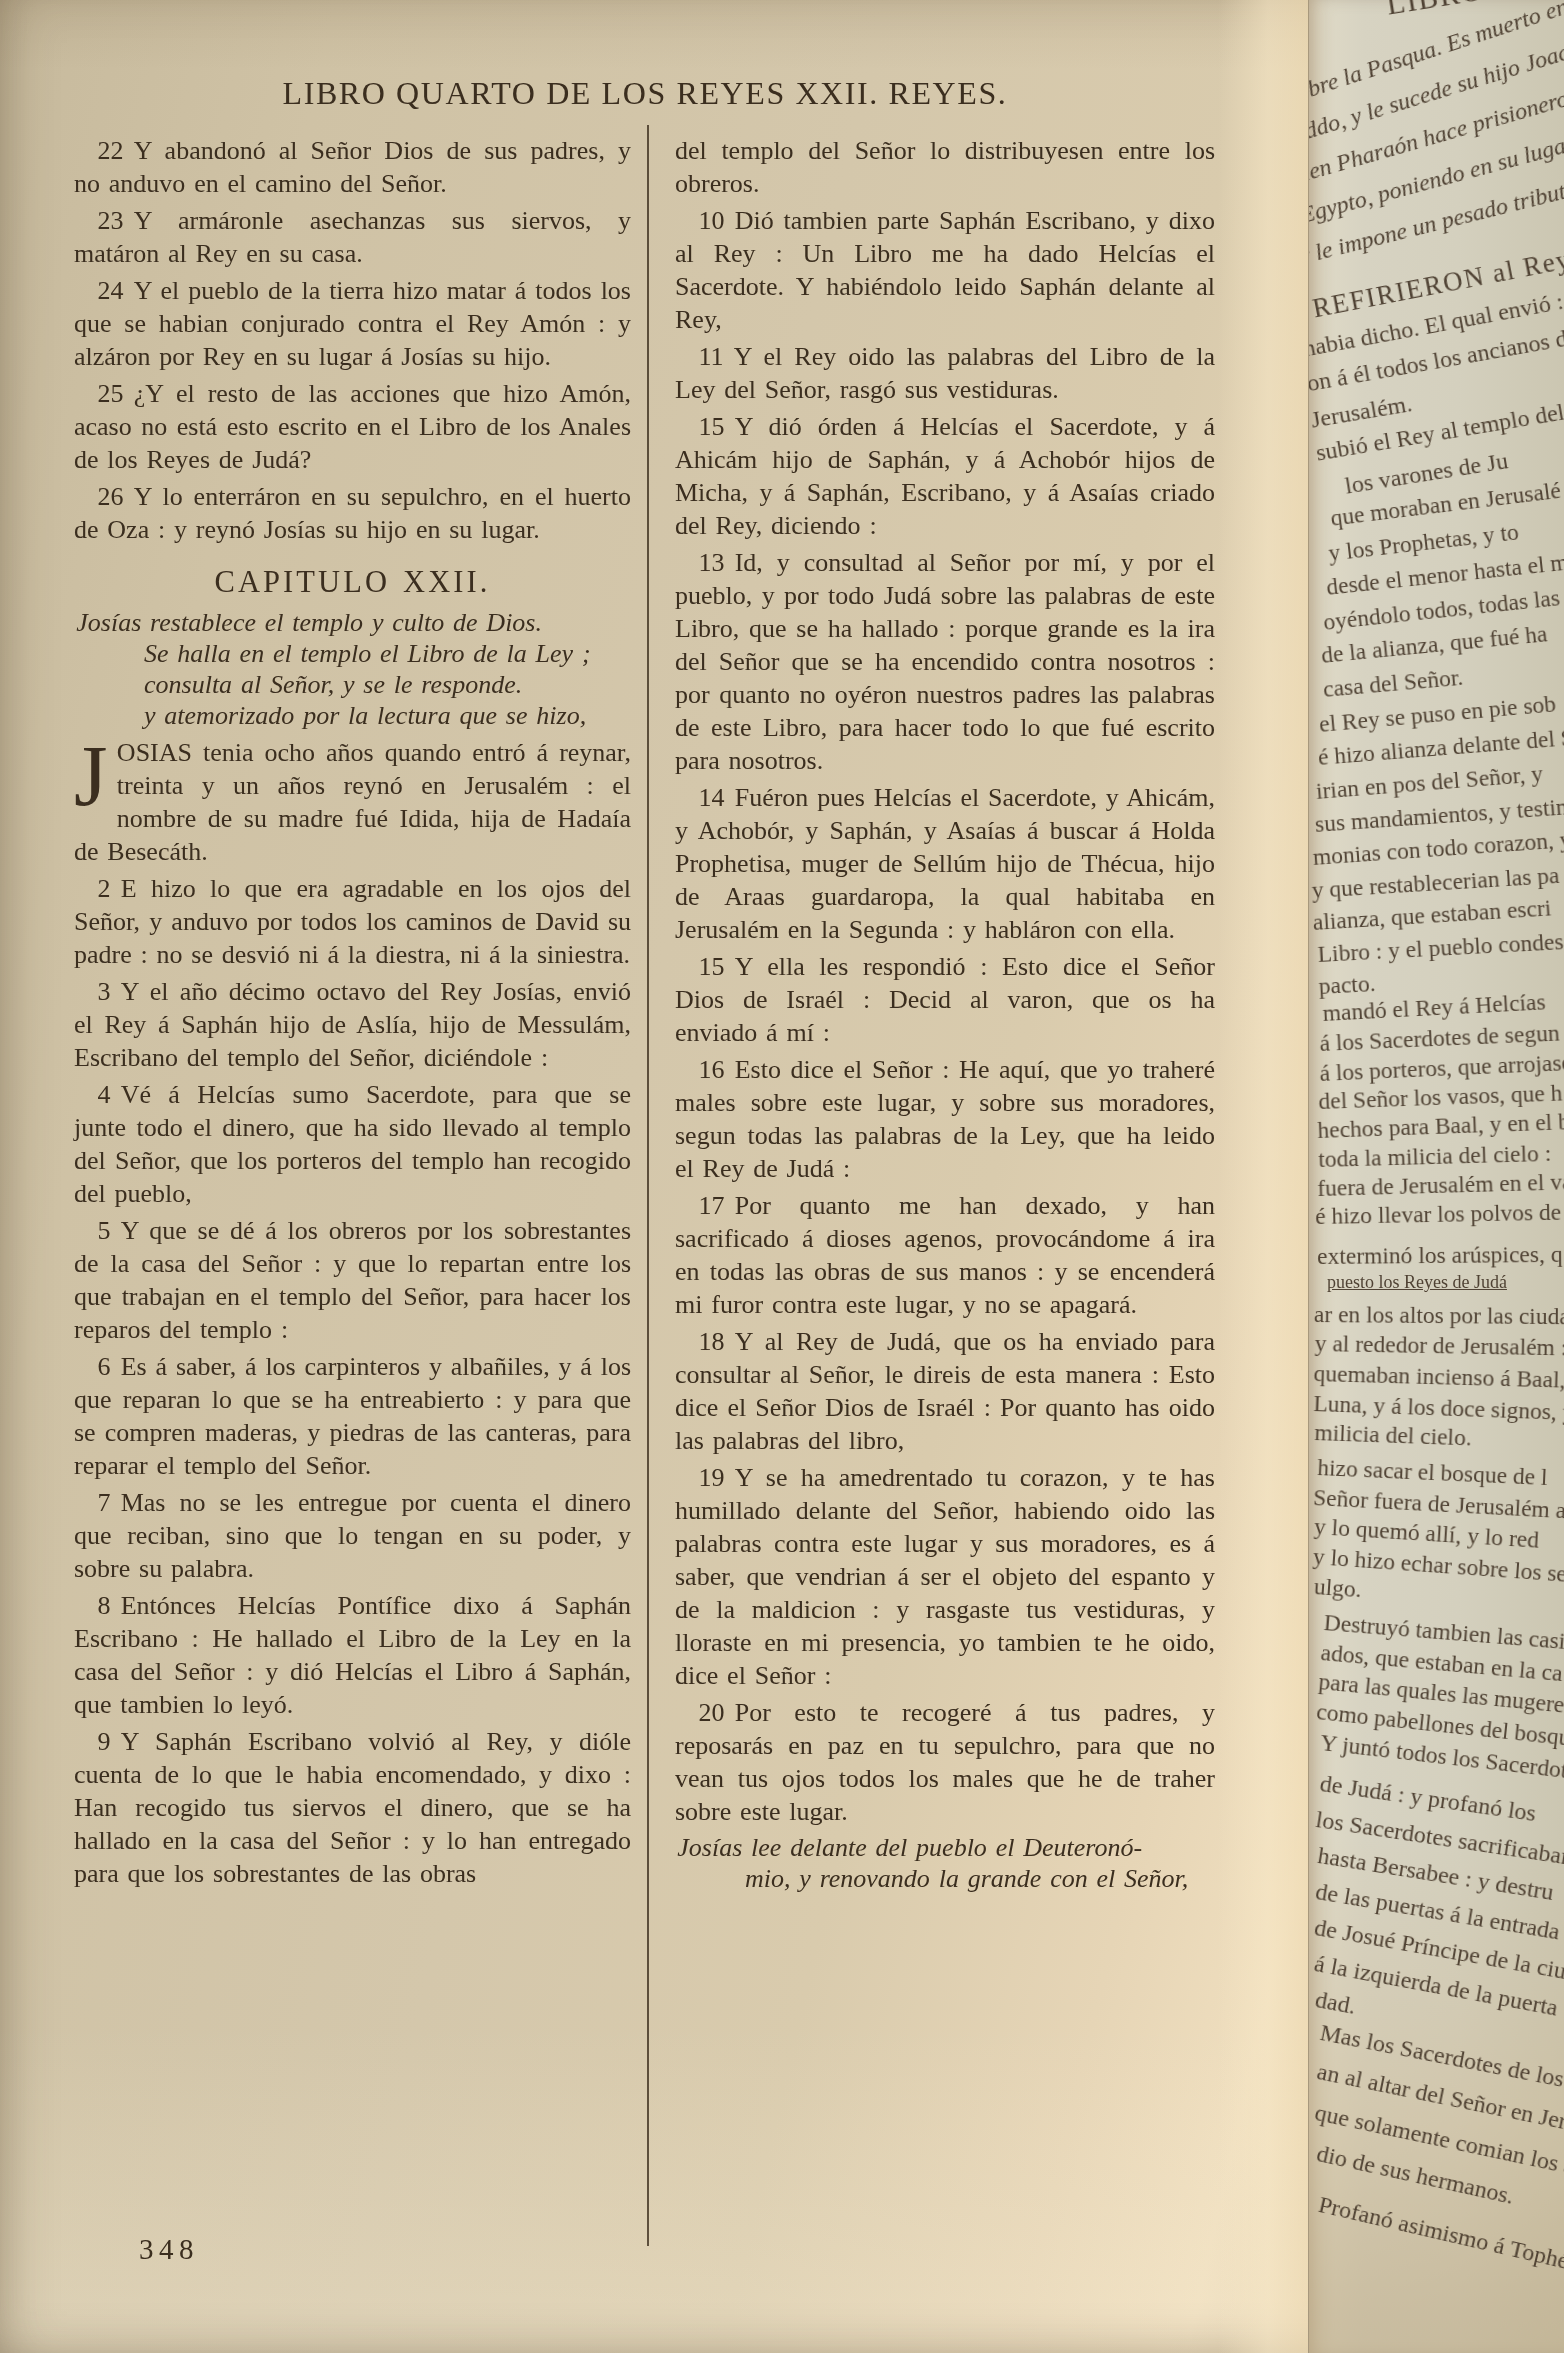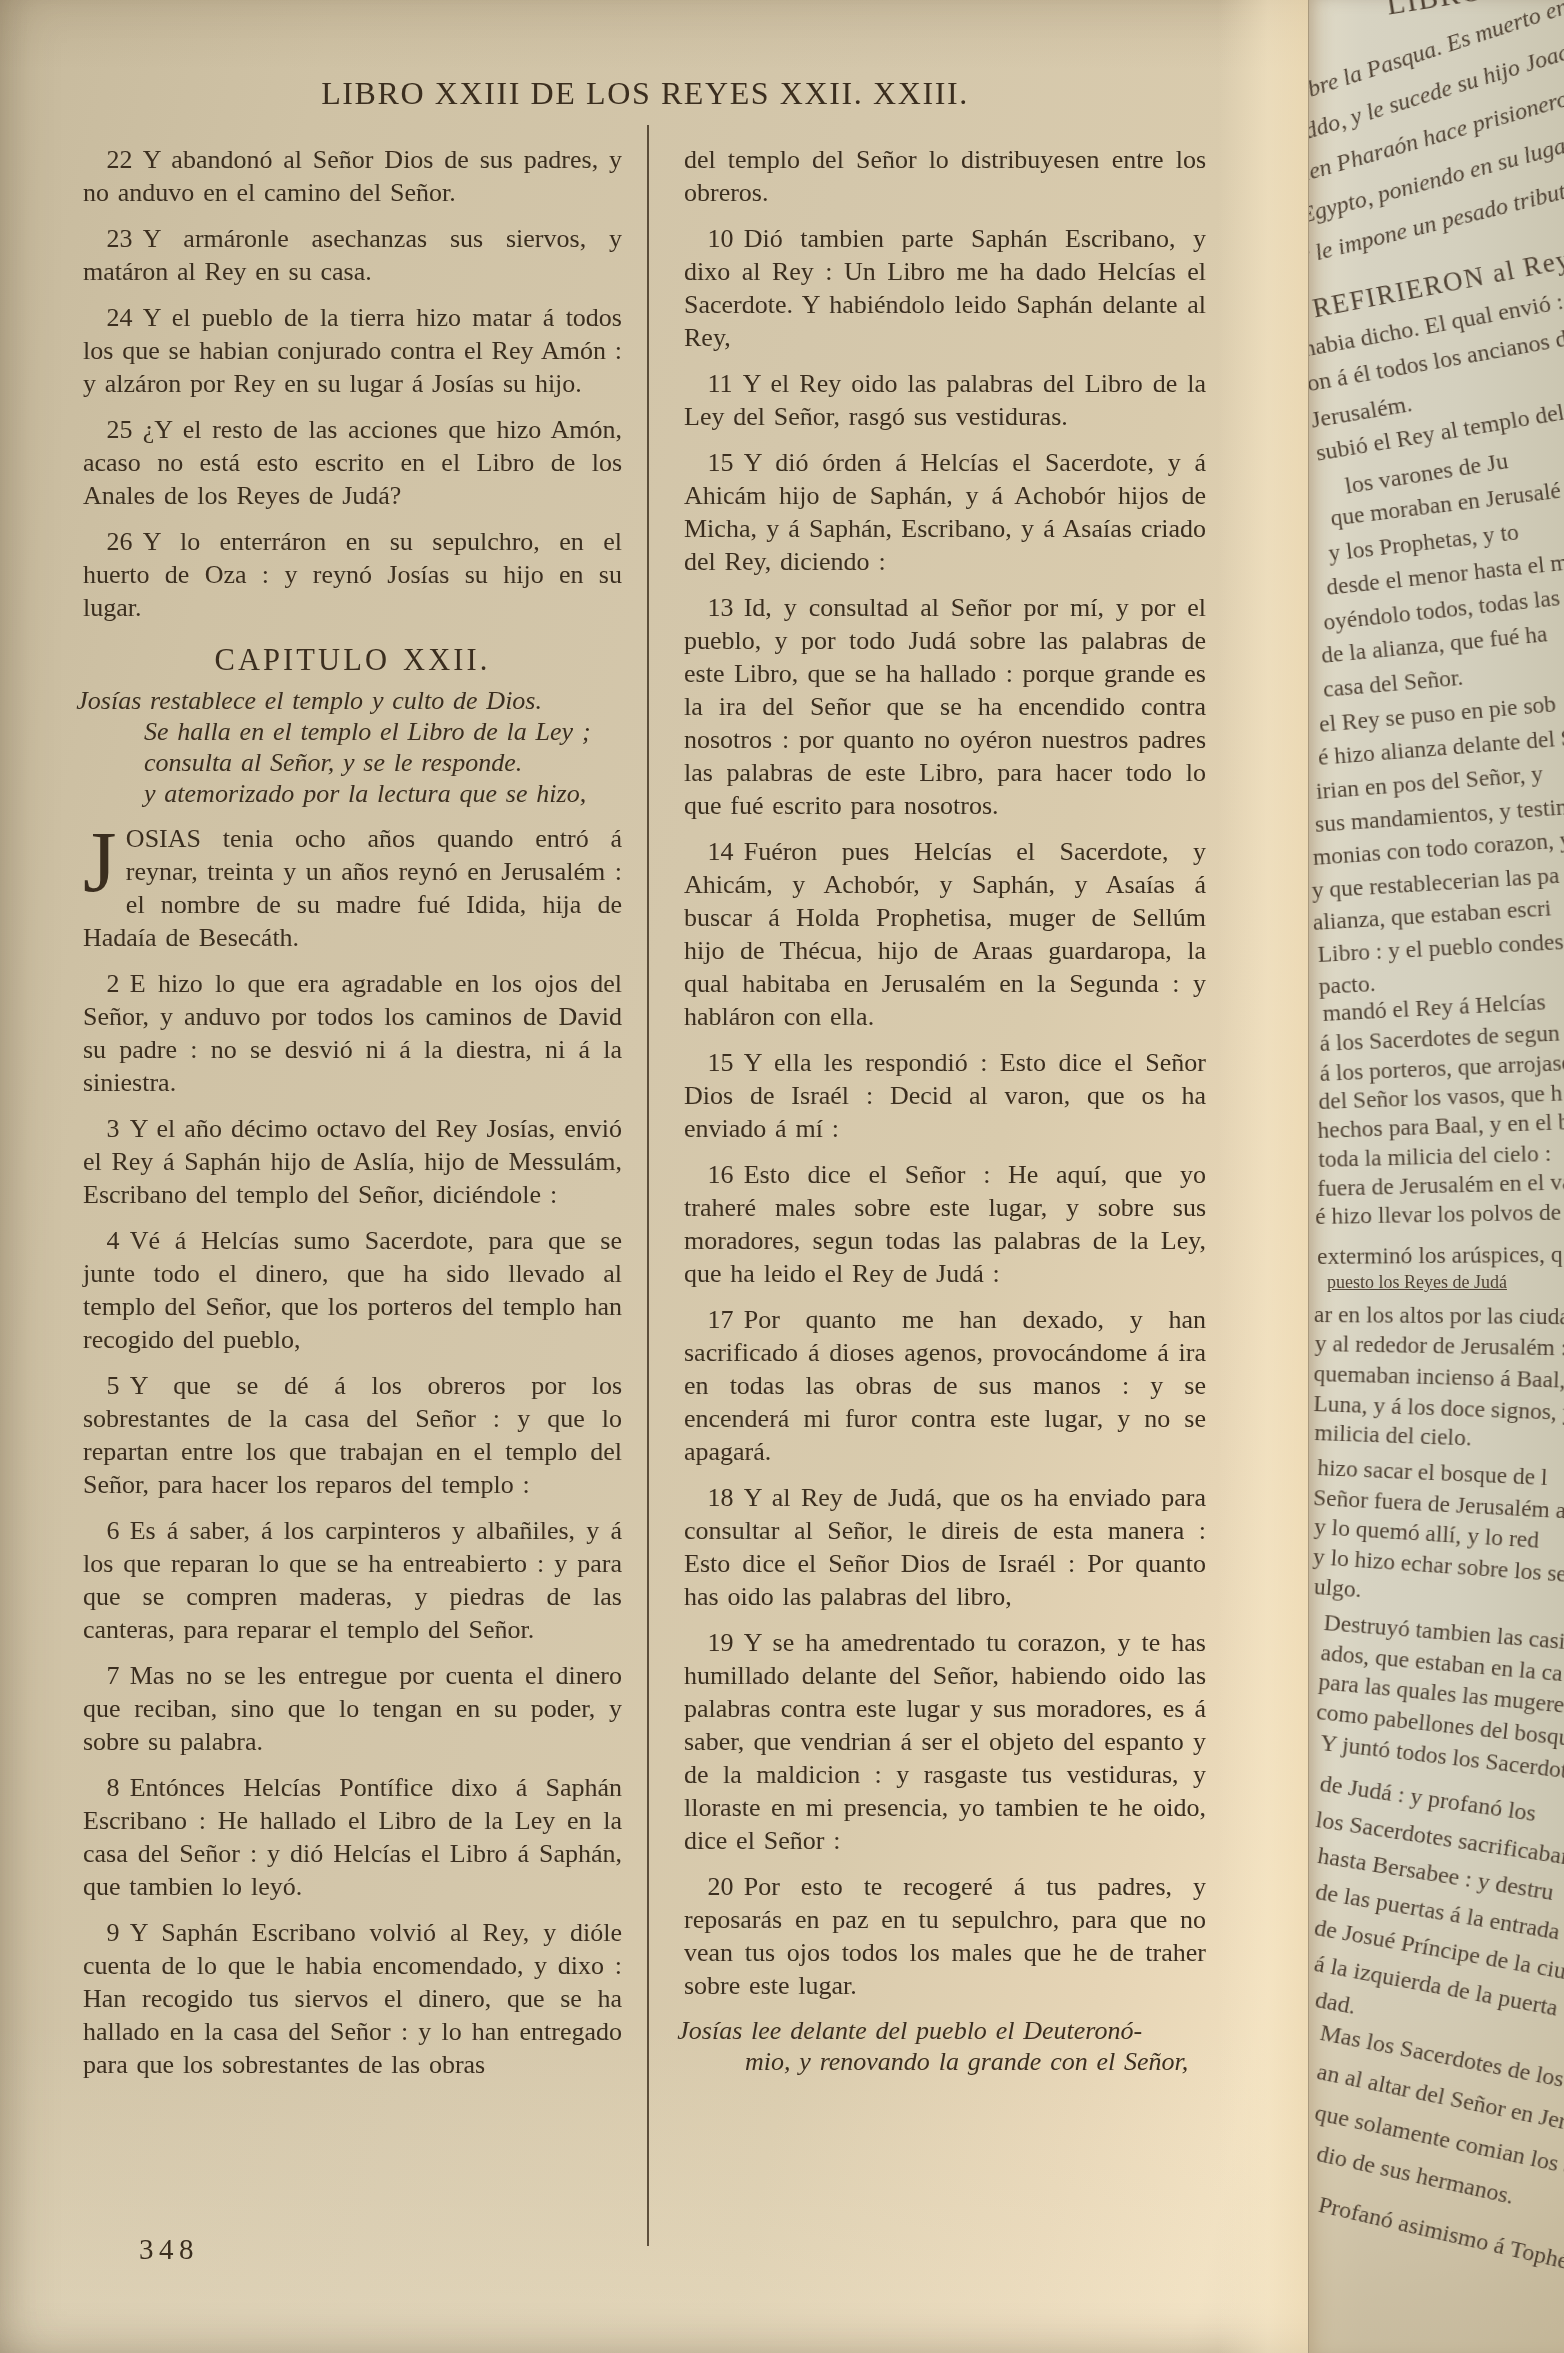--- a/index.html
+++ b/index.html
@@ -16,21 +16,21 @@
   
   .title{
     position:absolute;left:70px;top:75px;width:1150px;margin:0;
     text-align:center;font-size:32px;font-weight:normal;letter-spacing:1.6px;
     white-space:nowrap;
   }
   .col{position:absolute;top:130px;font-size:26px;line-height:33px;text-align:justify;word-spacing:2.3px;}
   .col-left{left:70px;width:565px;}
   .col-right{left:671px;width:548px;}
   .divider{position:absolute;left:647px;top:125px;width:2.3px;height:2121px;background:rgba(58,43,27,.78);}
-  .verse{margin:13px;text-indent:23.5px;}
+  .verse{margin:4px;text-indent:23.5px;}
   .verse .vnum{margin-right:10.2px;}
   .no-indent{text-indent:0;}
   .chapter-heading{
     margin:20.3px 0 7.8px;text-align:center;font-size:30.5px;font-weight:normal;letter-spacing:3.1px;white-space:nowrap;
   }
   .summary{margin:0 0 4.7px 0;font-style:italic;line-height:31px;font-size:26px;}
   .summary-line{padding-left:74px;text-align:left;}
   .summary-line:first-child{padding-left:6.3px;}
   .first-verse{text-indent:0;}
   .dropcap{
@@ -56,21 +56,21 @@
   .gutter-light{
     position:absolute;left:1218px;top:0;width:91px;height:2354px;
     background:linear-gradient(to right, rgba(248,232,198,0) 0, rgba(248,232,198,.55) 55%, rgba(240,220,180,.65) 100%);
   }
 </style>
 </head>
 <body>
 
 <div class="page">
 
-  <h1 class="title">LIBRO XXIII DE LOS REYES XXII. XXIII.</h1>
+  <h1 class="title">LIBRO QUARTO DE LOS REYES XXII. REYES.</h1>
 
   <div class="col col-left">
     <div>
 
     <p class="verse"><span class="vnum">22</span><span class="vtext">Y abandonó al Señor Dios de sus padres, y no anduvo en el camino del Señor.</span></p>
         <p class="verse"><span class="vnum">23</span><span class="vtext">Y armáronle asechanzas sus siervos, y matáron al Rey en su casa.</span></p>
         <p class="verse"><span class="vnum">24</span><span class="vtext">Y el pueblo de la tierra hizo matar á todos los que se habian conjurado contra el Rey Amón : y alzáron por Rey en su lugar á Josías su hijo.</span></p>
         <p class="verse"><span class="vnum">25</span><span class="vtext">¿Y el resto de las acciones que hizo Amón, acaso no está esto escrito en el Libro de los Anales de los Reyes de Judá?</span></p>
         <p class="verse"><span class="vnum">26</span><span class="vtext">Y lo enterráron en su sepulchro, en el huerto de Oza : y reynó Josías su hijo en su lugar.</span></p>
       </div>

